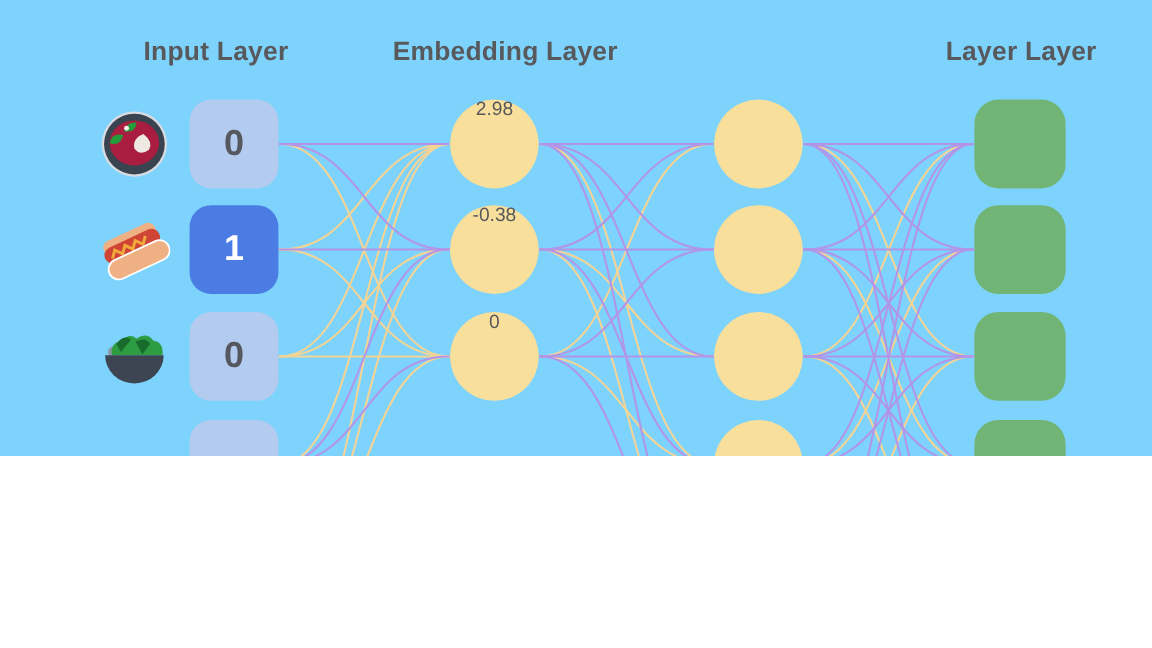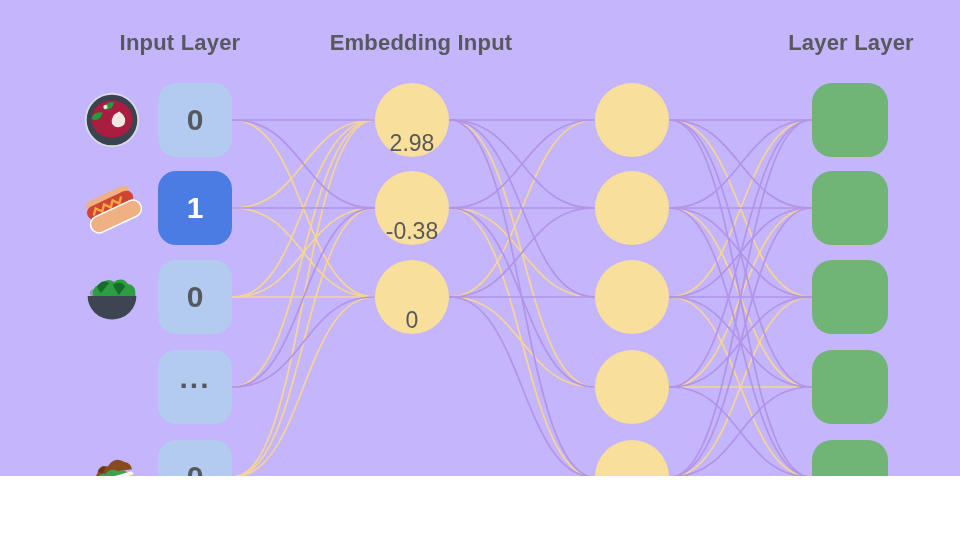--- a/index.html
+++ b/index.html
@@ -1,31 +1,31 @@
 <!DOCTYPE html>
 <html><head>
 <meta charset="utf-8">
 <style>
   html,body{margin:0;padding:0;background:#ffffff;}
-  .canvas{position:relative;width:960px;height:476px;background:#c4b5fd;overflow:hidden;
+  .canvas{position:relative;width:960px;height:380px;background:#7dd3fc;overflow:hidden;
           font-family:"Liberation Sans","DejaVu Sans",sans-serif;}
   #edges{position:absolute;left:0;top:0;width:960px;height:540px;}
   .layer-title{position:absolute;top:30px;width:220px;text-align:center;
                font-size:22px;font-weight:bold;color:#58595d;letter-spacing:.2px;}
   #title-input{left:70px;}
   #title-embedding{left:311px;}
   #title-output{left:741px;}
   .input-box{position:absolute;left:158px;width:74px;height:74px;border-radius:18px;
              background:#b4cbf0;display:flex;align-items:center;justify-content:center;
              font-size:30px;font-weight:bold;color:#55585e;}
   .input-box.active{background:#4b7ce4;color:#ffffff;}
   .input-box.dots span{display:block;transform:translateY(-9px);letter-spacing:2px;}
   .emb-circle{position:absolute;width:74px;height:74px;border-radius:50%;background:#f8df9b;
-              display:flex;align-items:flex-end;justify-content:center;
-              font-size:23px;color:#57585b;}
+              display:flex;align-items:flex-start;justify-content:center;
+              font-size:16px;color:#57585b;}
   .col1{left:375px;}
   .col2{left:595px;}
   .out-box{position:absolute;left:812px;width:76px;height:74px;border-radius:20px;background:#70b476;}
   .emoji{position:absolute;left:82px;width:60px;height:60px;}
   .r1{top:83px;} .r2{top:171px;} .r3{top:260px;} .r4{top:350px;} .r5{top:440px;}
   .e1{top:90px;} .e2{top:178px;} .e3{top:267px;} .e5{top:447px;}
 </style>
 </head>
 <body>
 
@@ -83,21 +83,21 @@
       <path d="M 670 297 C 740.5 297, 740.5 387, 811 387" fill="none" stroke="#b294e8" stroke-width="1.7" stroke-linecap="round"></path>
       <path d="M 670 387 C 740.5 387, 740.5 120, 811 120" fill="none" stroke="#b294e8" stroke-width="1.7" stroke-linecap="round"></path>
       <path d="M 670 387 C 740.5 387, 740.5 297, 811 297" fill="none" stroke="#b294e8" stroke-width="1.7" stroke-linecap="round"></path>
       <path d="M 670 387 C 740.5 387, 740.5 477, 811 477" fill="none" stroke="#b294e8" stroke-width="1.7" stroke-linecap="round"></path>
       <path d="M 670 477 C 740.5 477, 740.5 120, 811 120" fill="none" stroke="#b294e8" stroke-width="1.7" stroke-linecap="round"></path>
       <path d="M 670 477 C 740.5 477, 740.5 208, 811 208" fill="none" stroke="#b294e8" stroke-width="1.7" stroke-linecap="round"></path>
       <path d="M 670 477 C 740.5 477, 740.5 387, 811 387" fill="none" stroke="#b294e8" stroke-width="1.7" stroke-linecap="round"></path>
     </svg>
 
   <div class="layer-title" id="title-input">Input Layer</div>
-  <div class="layer-title" id="title-embedding">Embedding Input</div>
+  <div class="layer-title" id="title-embedding">Embedding Layer</div>
   <div class="layer-title" id="title-output">Layer Layer</div>
 
   <svg class="emoji e1" viewBox="0 0 64 64">
     <circle cx="32" cy="32" r="29" fill="#d9dce2"></circle>
     <circle cx="32" cy="32" r="27" fill="#3a4350"></circle>
     <ellipse cx="32" cy="31" rx="22" ry="20" fill="#a81d40"></ellipse>
     <path d="M40 23 q9 7 5 14 q-8 6 -13 -1 q-2 -9 8 -13 z" fill="#efe9e4"></path>
     <path d="M23 21 q2 -9 11 -8 q-1 9 -11 8 z" fill="#259c3b"></path>
     <path d="M22 24 q-10 -2 -12 7 q9 4 12 -7 z" fill="#259c3b"></path>
     <circle cx="25" cy="18" r="2.2" fill="#f2ece8"></circle>

